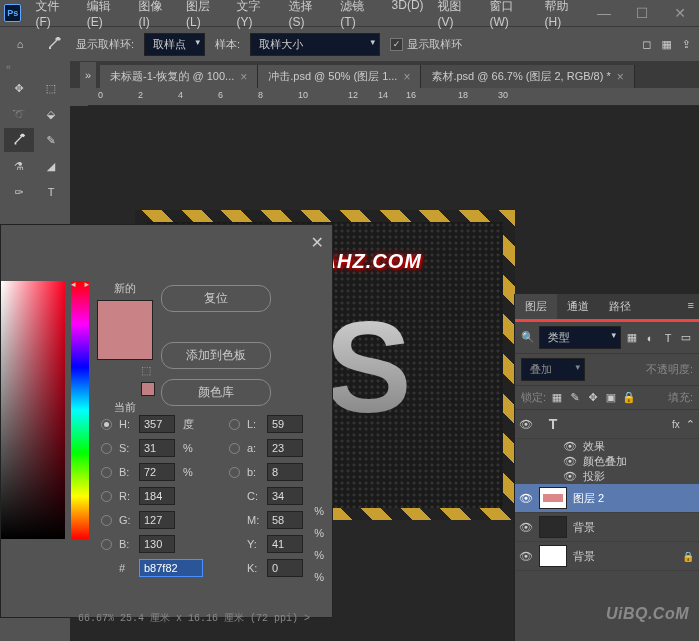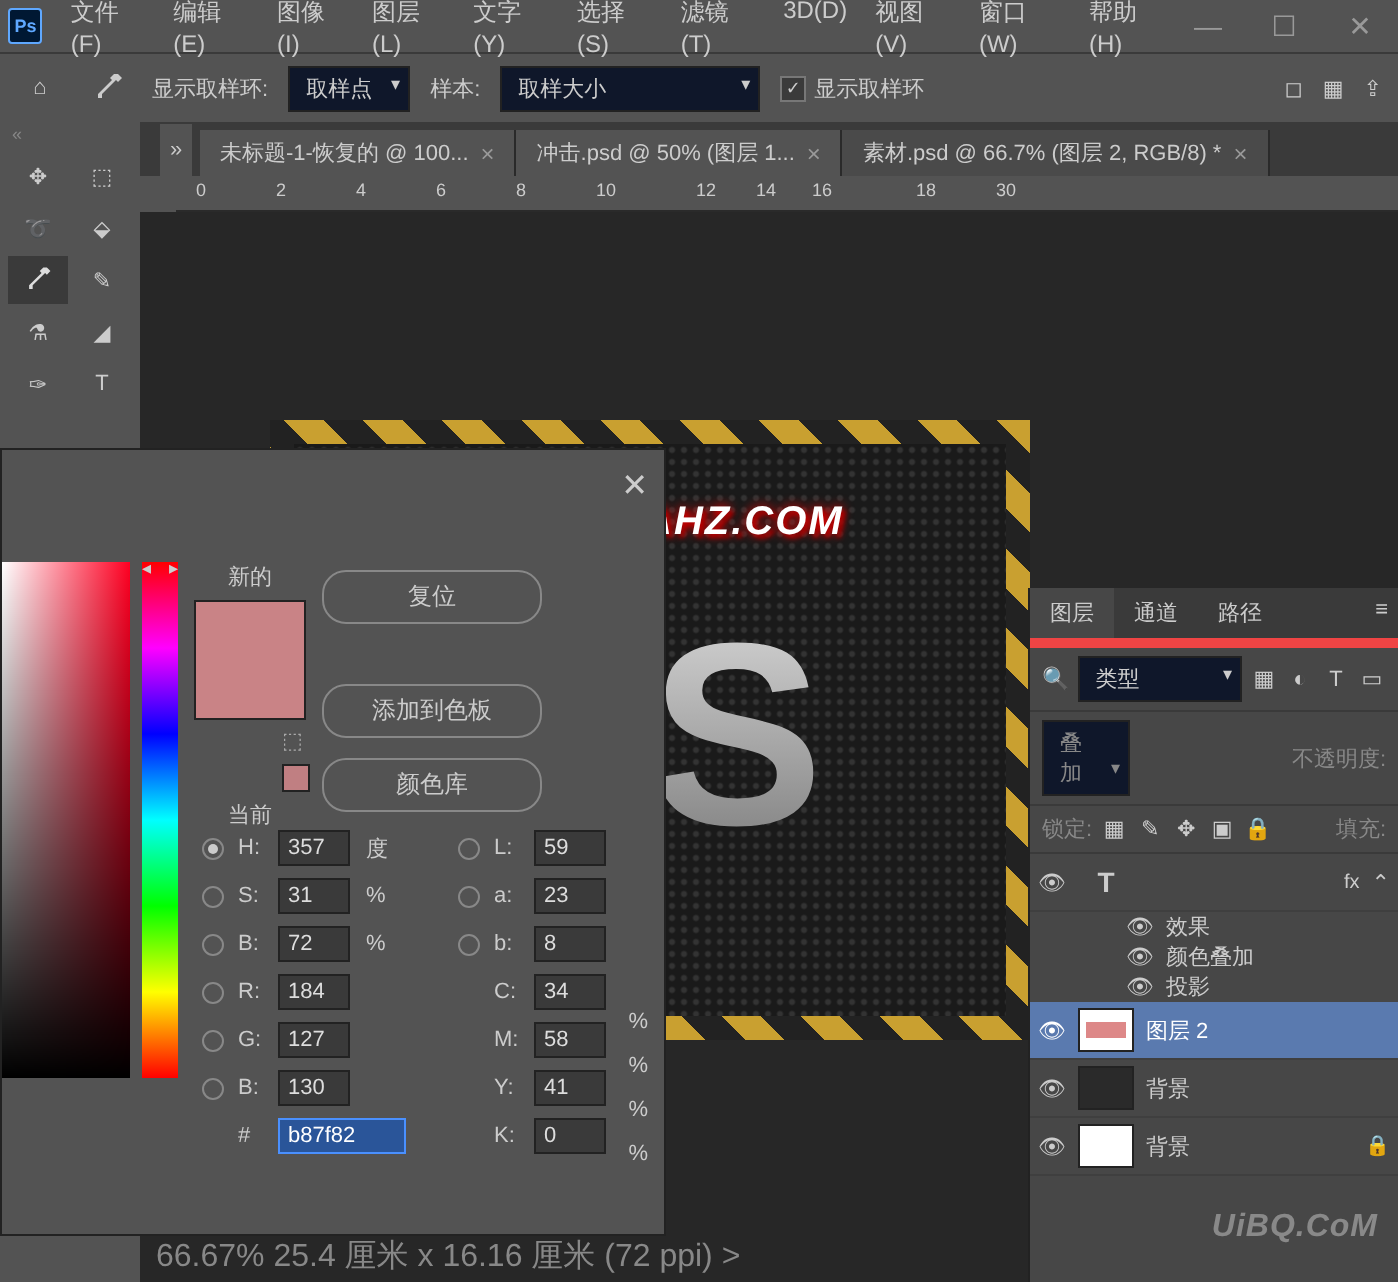--- a/index.html
+++ b/index.html
@@ -49,25 +49,25 @@
 .swatch-cube { width: 14px; height: 14px; align-self: flex-end; color: #aaa; }
 .swatch-small { width: 14px; height: 14px; background: #c07f82; border: 1px solid #222; align-self: flex-end; }
 .cp-buttons { display: flex; flex-direction: column; gap: 10px; padding-top: 4px; width: 110px; }
 .cp-btn { background: #535353; border: 1px solid #888; border-radius: 12px; padding: 4px 0; text-align: center; cursor: pointer; font-size: 12px; }
 .cp-btn.primary { border-color: #5aa0ff; }
 .radio { width: 11px; height: 11px; border: 1px solid #888; border-radius: 50%; display: inline-block; }
 .radio.on::after { content: ""; display: block; width: 5px; height: 5px; background: #ccc; border-radius: 50%; margin: 2px; }
 .num-input { width: 36px; background: #3a3a3a; border: 1px solid #222; color: #ddd; padding: 2px 4px; font-size: 11px; text-align: left; }
 .hex-input { width: 64px; background: #3a3a3a; border: 1px solid #4a90ff; color: #fff; padding: 2px 4px; font-size: 11px; }
 .hex-input.sel { background: #2a5599; }
-.status-bar { position: absolute; left: 78px; bottom: 2px; font-size: 16px; color: #888; }
+.status-bar { position: absolute; left: 78px; bottom: 16px; font-size: 10px; color: #888; font-family: Liberation Mono, monospace; }
 
 
 .layers-panel { position: absolute; right: 0; top: 294px; width: 185px; bottom: 0; background: #474747; border-left: 1px solid #222; display: flex; flex-direction: column; }
-.panel-tabs { display: flex; background: #3a3a3a; border-bottom: 5px solid #ef4444; font-size: 11px; }
+.panel-tabs { display: flex; background: #3a3a3a; border-bottom: 3px solid #ef4444; font-size: 11px; }
 .panel-tab { padding: 5px 10px; cursor: pointer; }
 .panel-tab.active { background: #474747; }
 .panel-row { display: flex; align-items: center; padding: 4px 6px; gap: 4px; border-bottom: 1px solid #3a3a3a; font-size: 11px; }
 .panel-row .icon-sm { width: 14px; height: 14px; display: flex; align-items: center; justify-content: center; color: #ccc; font-size: 11px; }
 .layer-list { flex: 1; overflow: hidden; }
 .layer-item { display: flex; align-items: center; padding: 3px 4px; gap: 6px; font-size: 11px; border-bottom: 1px solid #3f3f3f; }
 .layer-item.selected { background: #5a7aaf; color: #fff; }
 .eye { width: 14px; text-align: center; cursor: pointer; }
 .layer-thumb { width: 28px; height: 22px; background: #fff; border: 1px solid #222; display: flex; align-items: center; justify-content: center; font-size: 9px; overflow: hidden; }
 .layer-thumb.text { background: none; border: none; color: #ccc; font-weight: bold; font-size: 14px; }
@@ -297,21 +297,21 @@
   </div>
   <div class="panel-row">
     <span>🔍</span>
     <div class="dropdown" style="flex:1">类型</div>
     <span class="icon-sm">▦</span>
     <span class="icon-sm">◐</span>
     <span class="icon-sm">T</span>
     <span class="icon-sm">▭</span>
   </div>
   <div class="panel-row">
-    <div class="dropdown" style="width:44px;color:#888">叠加</div>
+    <div class="dropdown" style="width:64px;color:#888">叠加</div>
     <span style="margin-left:auto;color:#888">不透明度:</span>
   </div>
   <div class="panel-row" style="color:#888">
     <span>锁定:</span>
     <span class="icon-sm">▦</span>
     <span class="icon-sm">✎</span>
     <span class="icon-sm">✥</span>
     <span class="icon-sm">▣</span>
     <span class="icon-sm">🔒</span>
     <span style="margin-left:auto">填充:</span>

